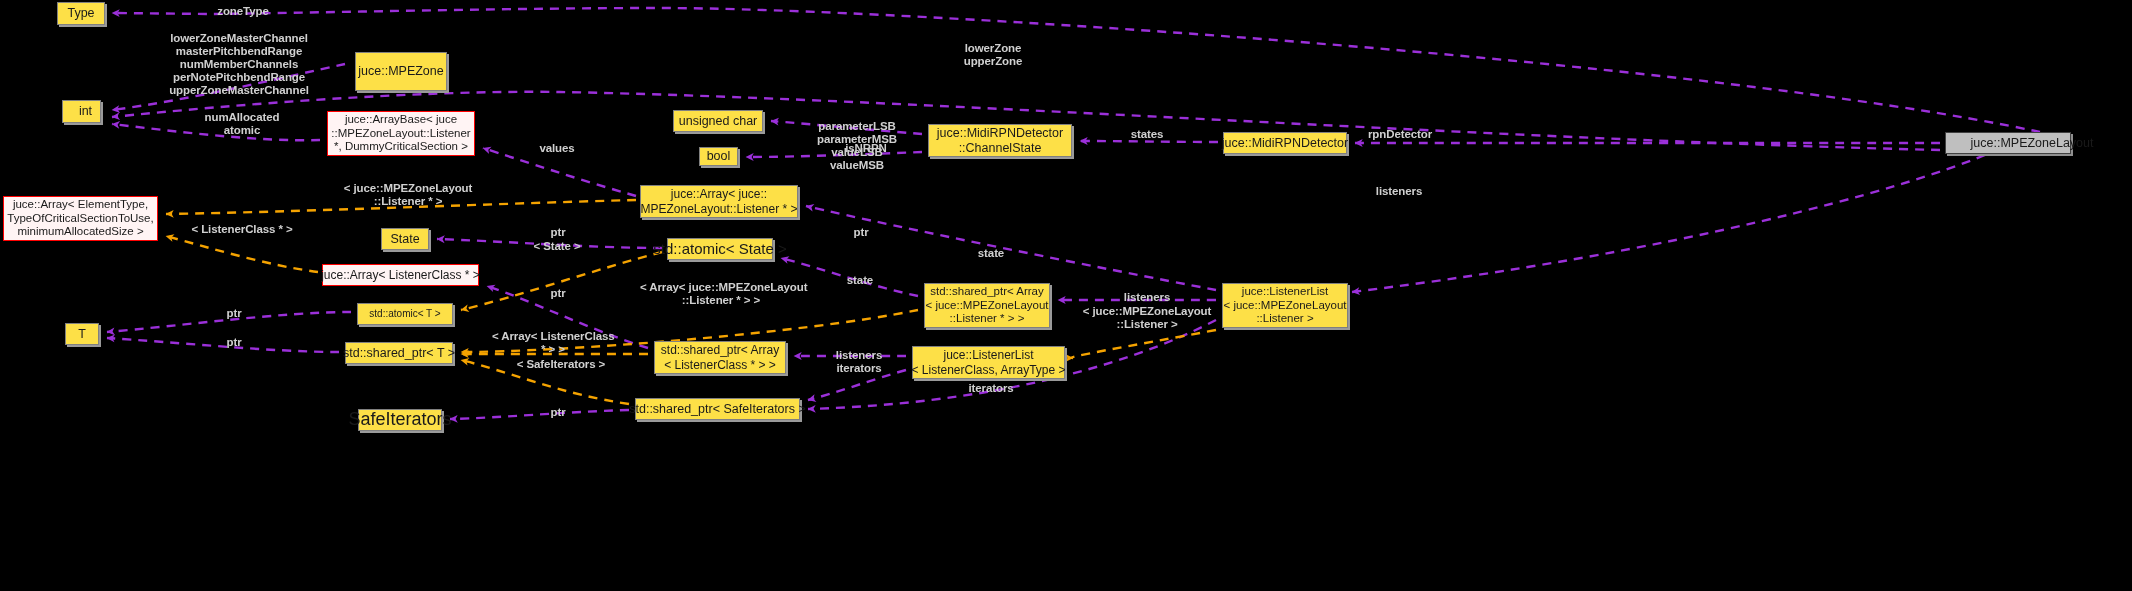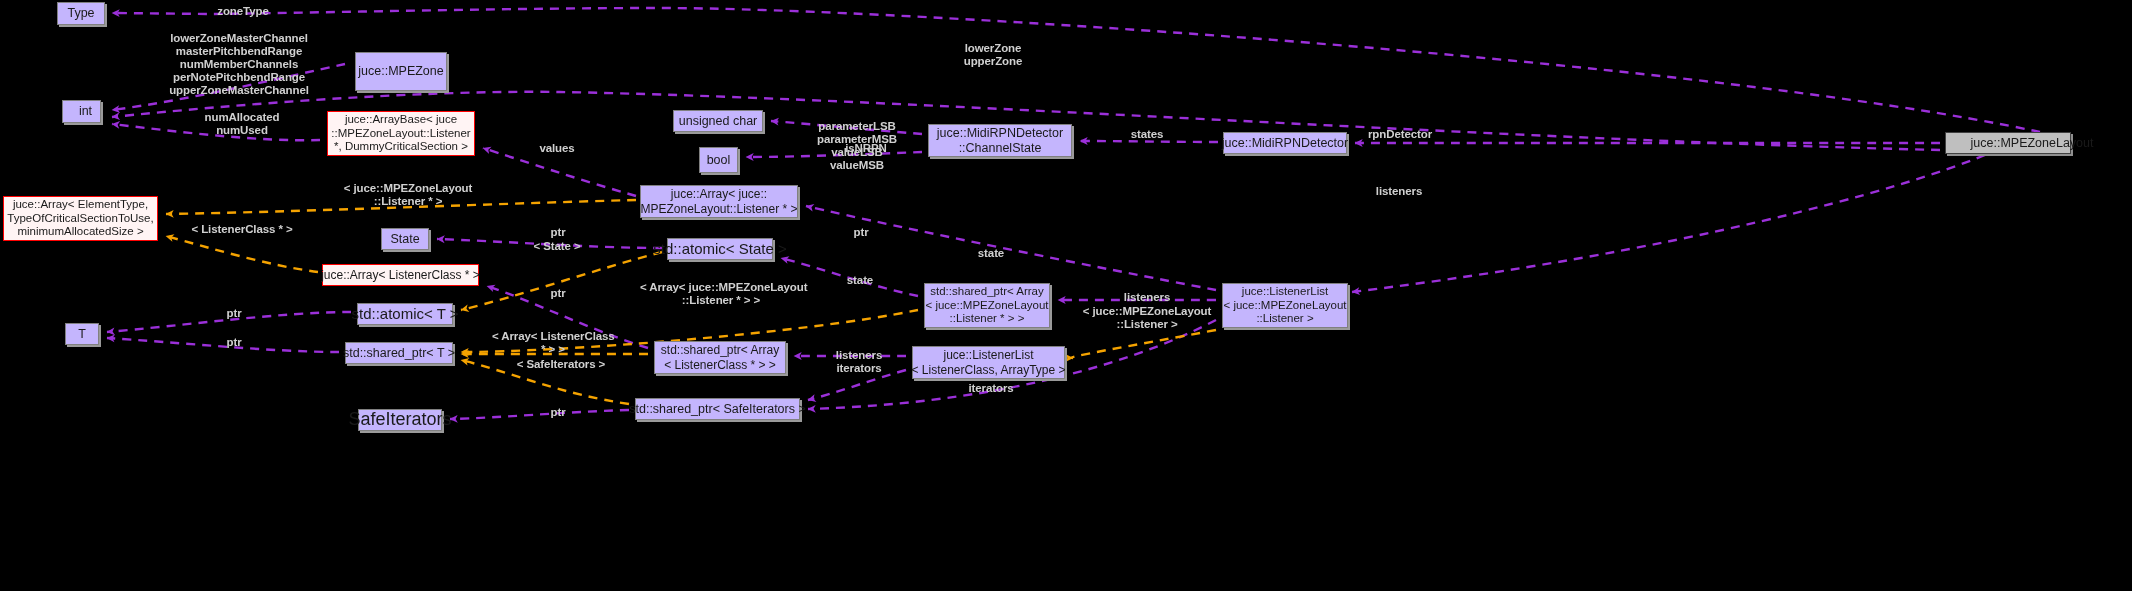--- a/index.html
+++ b/index.html
@@ -20,21 +20,21 @@
     align-items:center;
     justify-content:center;
     text-align:center;
     color:#1a1a1a;
     line-height:1.18;
     white-space:pre;
     z-index:5;
   }
   
   .n-plain{
-    background:#c4b5fd;
+    background:#fde047;
     border:1px solid #808080;
     box-shadow:2px 2px 0 0 #9a9a9a;
   }
   
   .n-red{
     background:#fff4f4;
     border:1.5px solid #ff0000;
     box-shadow:none;
   }
   
@@ -108,60 +108,60 @@
   </svg>
 
   <div id="nodes">
       <div class="node n-plain" style="left: 57px; top: 2px; width: 48px; height: 23px; font-size: 12.5px;">Type</div>
       <div class="node n-plain" style="left: 355px; top: 52px; width: 92px; height: 39px; font-size: 12.5px;">juce::MPEZone</div>
       <div class="node n-plain" style="left: 62px; top: 100px; width: 39px; height: 23px; font-size: 12.5px; padding-left: 8px;">int</div>
       <div class="node n-red" style="left: 327px; top: 111px; width: 148px; height: 45px; font-size: 11.5px;">juce::ArrayBase&lt; juce
 ::MPEZoneLayout::Listener
 *, DummyCriticalSection &gt;</div>
       <div class="node n-plain" style="left: 673px; top: 110px; width: 90px; height: 22px; font-size: 12.5px;">unsigned char</div>
-      <div class="node n-plain" style="left: 699px; top: 147px; width: 39px; height: 26px; font-size: 12.5px;">bool</div>
+      <div class="node n-plain" style="left: 699px; top: 147px; width: 39px; height: 19px; font-size: 12.5px;">bool</div>
       <div class="node n-plain" style="left: 928px; top: 124px; width: 144px; height: 33px; font-size: 12.5px;">juce::MidiRPNDetector
 ::ChannelState</div>
       <div class="node n-plain" style="left: 1223px; top: 132px; width: 124px; height: 22px; font-size: 12.5px;">juce::MidiRPNDetector</div>
       <div class="node n-root" style="left: 1945px; top: 132px; width: 126px; height: 22px; font-size: 12.5px; padding-left: 48px;">juce::MPEZoneLayout</div>
       <div class="node n-red" style="left: 3px; top: 196px; width: 155px; height: 45px; font-size: 11.5px;">juce::Array&lt; ElementType,
 TypeOfCriticalSectionToUse,
 minimumAllocatedSize &gt;</div>
       <div class="node n-plain" style="left: 640px; top: 185px; width: 158px; height: 33px; font-size: 12px;">juce::Array&lt; juce::
 MPEZoneLayout::Listener * &gt;</div>
       <div class="node n-plain" style="left: 381px; top: 228px; width: 48px; height: 22px; font-size: 12.5px;">State</div>
       <div class="node n-plain" style="left: 667px; top: 238px; width: 106px; height: 22px; font-size: 15px;">std::atomic&lt; State &gt;</div>
       <div class="node n-red" style="left: 322px; top: 264px; width: 157px; height: 22px; font-size: 12px;">juce::Array&lt; ListenerClass * &gt;</div>
       <div class="node n-plain" style="left: 924px; top: 283px; width: 126px; height: 45px; font-size: 11.5px;">std::shared_ptr&lt; Array
 &lt; juce::MPEZoneLayout
 ::Listener * &gt; &gt;</div>
       <div class="node n-plain" style="left: 1222px; top: 283px; width: 126px; height: 45px; font-size: 11.5px;">juce::ListenerList
 &lt; juce::MPEZoneLayout
 ::Listener &gt;</div>
       <div class="node n-plain" style="left: 65px; top: 323px; width: 34px; height: 22px; font-size: 12.5px;">T</div>
-      <div class="node n-plain" style="left: 357px; top: 303px; width: 96px; height: 22px; font-size: 15px;">std::atomic&lt; T &gt;</div>
+      <div class="node n-plain" style="left: 357px; top: 303px; width: 96px; height: 22px; font-size: 10px;">std::atomic&lt; T &gt;</div>
       <div class="node n-plain" style="left: 345px; top: 342px; width: 108px; height: 22px; font-size: 12.5px;">std::shared_ptr&lt; T &gt;</div>
       <div class="node n-plain" style="left: 654px; top: 341px; width: 132px; height: 33px; font-size: 12px;">std::shared_ptr&lt; Array
 &lt; ListenerClass * &gt; &gt;</div>
       <div class="node n-plain" style="left: 912px; top: 346px; width: 153px; height: 33px; font-size: 12px;">juce::ListenerList
 &lt; ListenerClass, ArrayType &gt;</div>
       <div class="node n-plain" style="left: 358px; top: 409px; width: 84px; height: 22px; font-size: 18px;">SafeIterators</div>
       <div class="node n-plain" style="left: 635px; top: 398px; width: 165px; height: 22px; font-size: 12.5px;">std::shared_ptr&lt; SafeIterators &gt;</div>
     </div>
   <div id="labels">
       <div class="elabel" style="left: 208px; top: 5px; width: 70px;">zoneType</div>
       <div class="elabel multi" style="left: 168px; top: 32px; width: 142px;">lowerZoneMasterChannel
 masterPitchbendRange
 numMemberChannels
 perNotePitchbendRange
 upperZoneMasterChannel</div>
       <div class="elabel multi" style="left: 957px; top: 42px; width: 72px;">lowerZone
 upperZone</div>
       <div class="elabel multi" style="left: 200px; top: 111px; width: 84px;">numAllocated
-numUsed</div>
+atomic</div>
       <div class="elabel multi" style="left: 814px; top: 89px; width: 86px; margin-top: 31px;">parameterLSB
 parameterMSB
 valueLSB
 valueMSB</div>
       <div class="elabel" style="left: 842px; top: 142px; width: 48px;">isNRPN</div>
       <div class="elabel" style="left: 1126px; top: 128px; width: 42px;">states</div>
       <div class="elabel" style="left: 1363px; top: 128px; width: 74px;">rpnDetector</div>
       <div class="elabel" style="left: 535px; top: 142px; width: 44px;">values</div>
       <div class="elabel multi" style="left: 340px; top: 182px; width: 136px;">&lt; juce::MPEZoneLayout
 ::Listener * &gt;</div>

